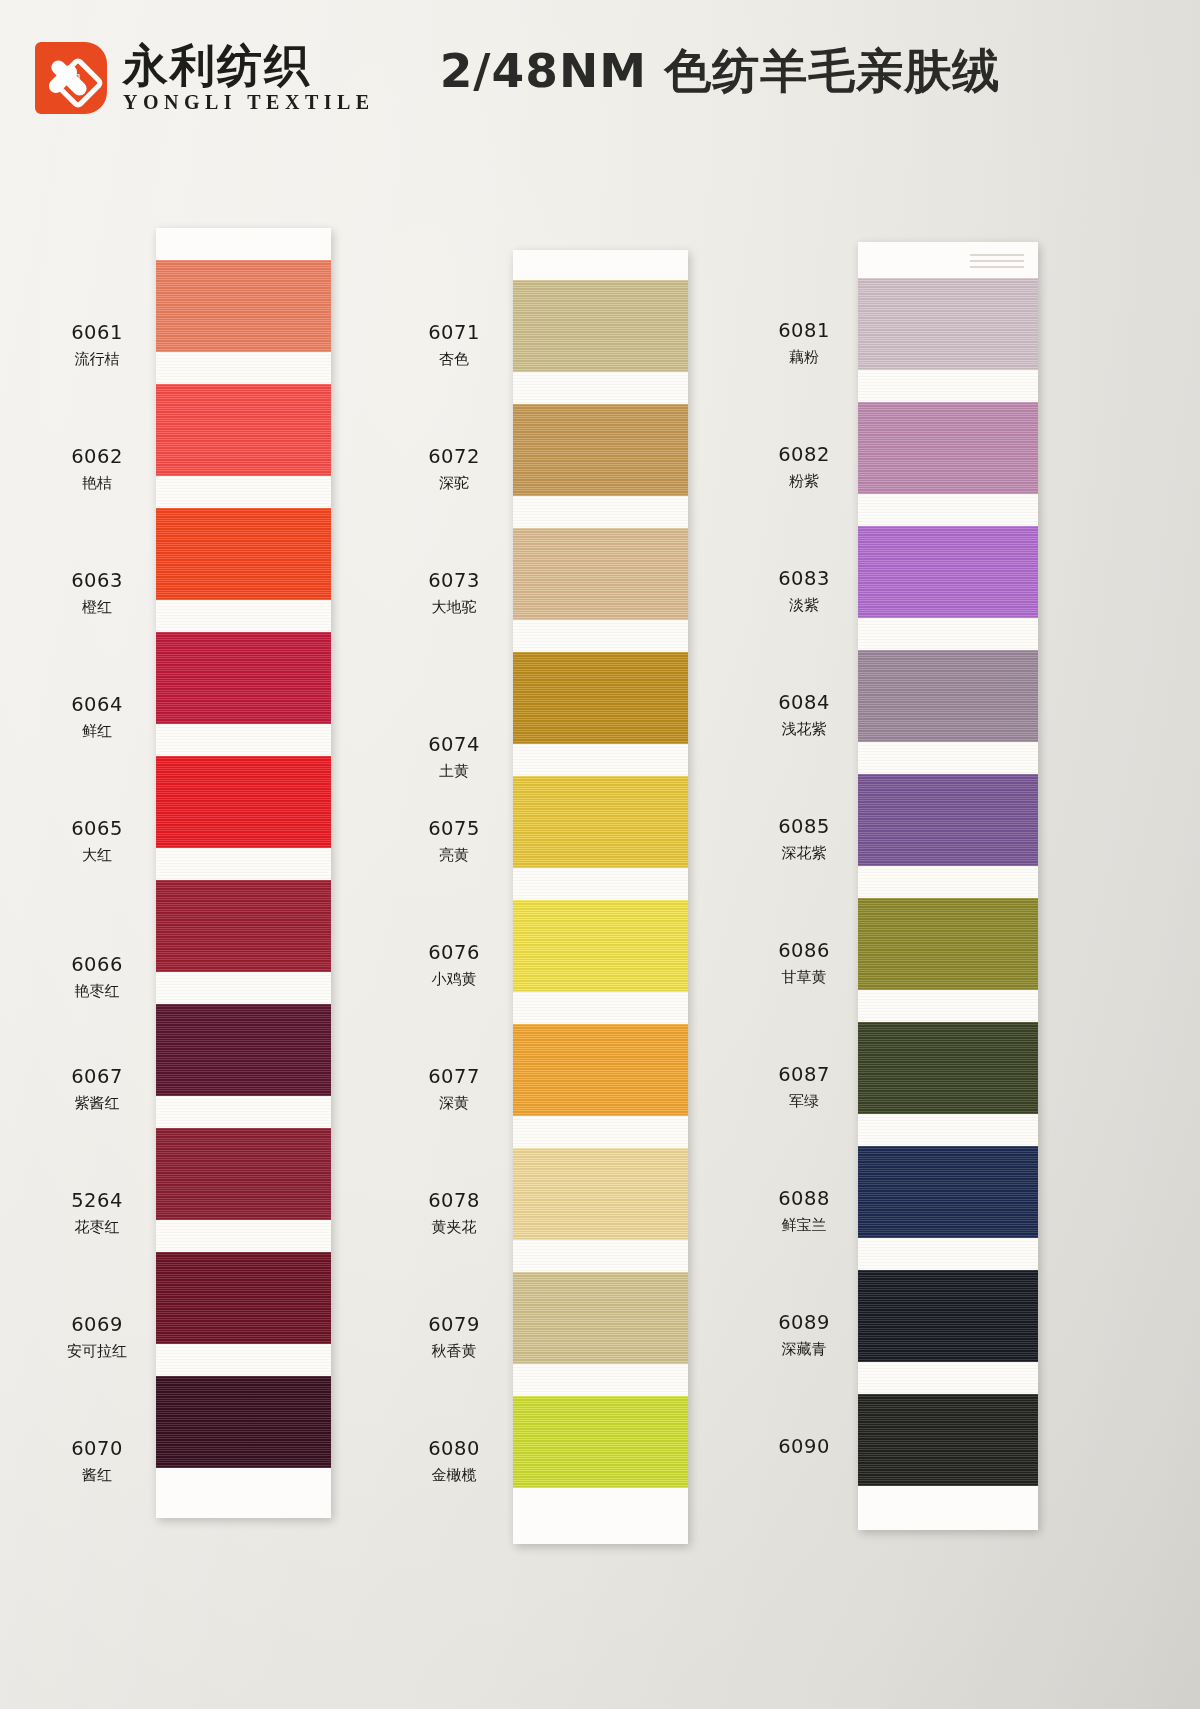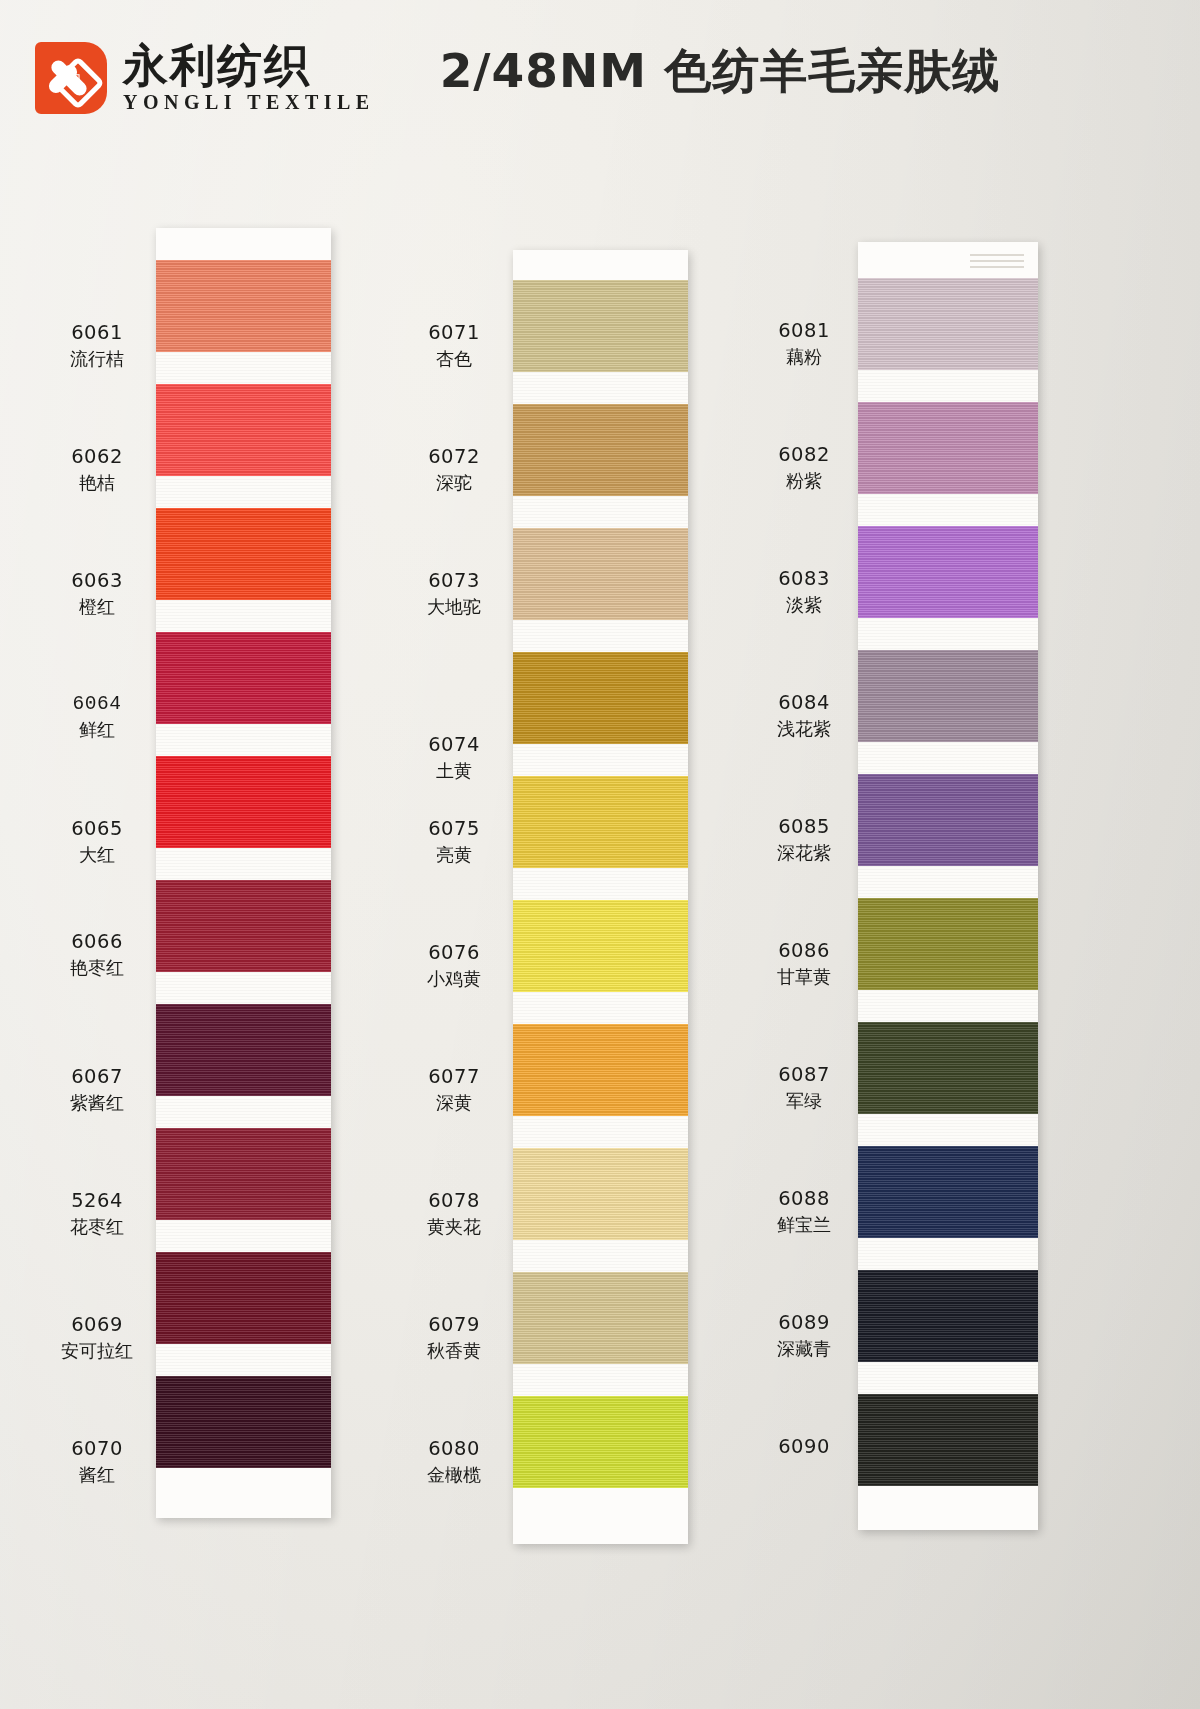--- a/index.html
+++ b/index.html
@@ -70,21 +70,21 @@
   .col-1{left:38px;}
   .col-2{left:395px;}
   .col-3{left:745px;}
 
   .labels{position:absolute;left:0;top:0;width:118px;height:1300px;}
   .label{
     position:absolute;width:118px;text-align:center;color:#1b1b19;
     font-family:"DejaVu Sans",sans-serif;
   }
   .label .code{font-size:19.5px;letter-spacing:.5px;line-height:25px;}
-  .label .name{font-size:18px;line-height:28px;}
+  .label .name{font-size:15px;line-height:28px;}
 
   .strip{
     position:absolute;left:118px;top:0;width:175px;
     background:#fbfaf7;
     box-shadow:2px 3px 9px rgba(0,0,0,0.20);
   }
   .strip.offset-3{left:113px;width:180px;}
   .sw{position:relative;width:100%;}
   .sw .yarn{
     position:absolute;inset:0;
@@ -136,29 +136,29 @@
         <div class="name">流行桔</div>
       </div>
       <div class="label" style="top: 216px;">
         <div class="code">6062</div>
         <div class="name">艳桔</div>
       </div>
       <div class="label" style="top: 340px;">
         <div class="code">6063</div>
         <div class="name">橙红</div>
       </div>
-      <div class="label" style="top: 464px; font-family: Liberation Mono, monospace;">
+      <div class="label" style="top: 464px;">
         <div class="code">6064</div>
         <div class="name">鲜红</div>
       </div>
       <div class="label" style="top: 588px;">
         <div class="code">6065</div>
         <div class="name">大红</div>
       </div>
-      <div class="label" style="top: 701px;">
+      <div class="label" style="top: 724px;">
         <div class="code">6066</div>
         <div class="name">艳枣红</div>
       </div>
       <div class="label" style="top: 836px;">
         <div class="code">6067</div>
         <div class="name">紫酱红</div>
       </div>
       <div class="label" style="top: 960px;">
         <div class="code">5264</div>
         <div class="name">花枣红</div>

